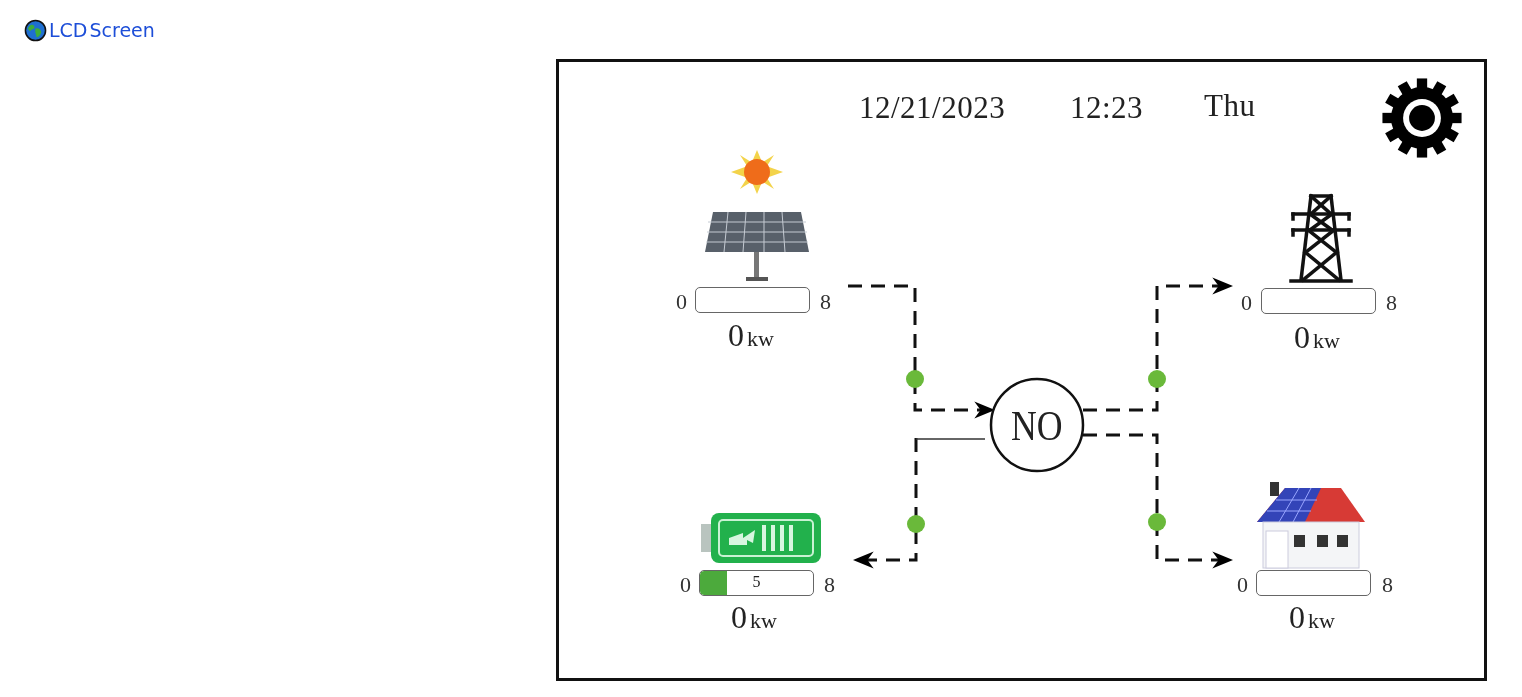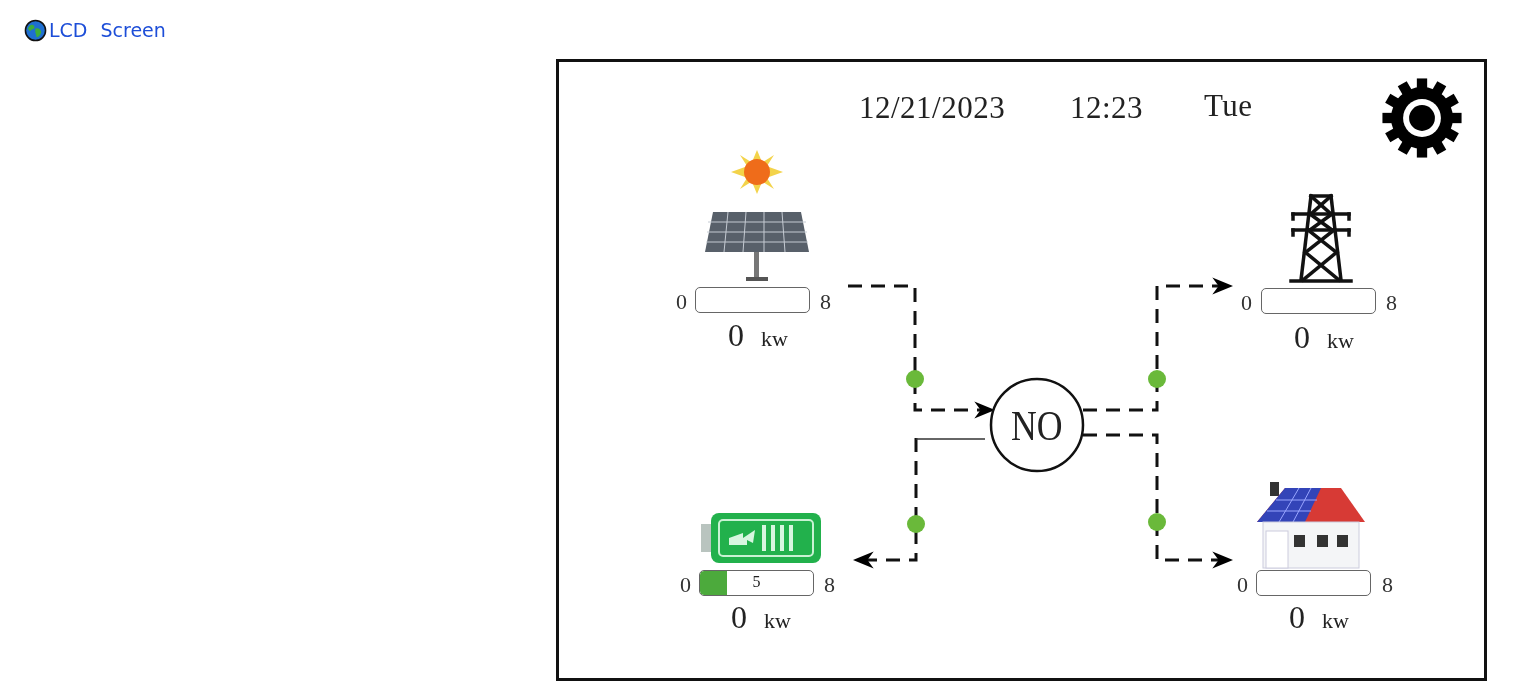--- a/index.html
+++ b/index.html
@@ -1,49 +1,49 @@
 <!DOCTYPE html>
 <html><head>
 <meta charset="utf-8">
 <style>
   html, body { margin:0; padding:0; }
   body { width:1522px; height:697px; background:#ffffff; position:relative; overflow:hidden; font-family:"Liberation Serif", serif; }
   .title-bar { position:absolute; left:24px; top:17px; height:26px; display:flex; align-items:center; font-family:"DejaVu Sans", sans-serif; font-size:19px; color:#1d4ed8; }
   .title-bar .globe { width:23px; height:23px; margin-right:2px; }
-  .title-bar .t2 { margin-left:13px; }
+  .title-bar .t2 { margin-left:2px; }
   .lcd { position:absolute; left:556px; top:59px; width:925px; height:616px; border:3px solid #111; background:#fff; }
   .hdr-text { position:absolute; font-size:31px; color:#222; top:28px; letter-spacing:0.5px; }
   .gear { position:absolute; left:820px; top:13px; width:86px; height:86px; cursor:pointer; }
   .node-icon { position:absolute; }
   .bar { position:absolute; width:113px; height:24px; border:1.5px solid #666; border-radius:5px; background:#fff; overflow:hidden; }
   .bar .fill { position:absolute; left:0; top:0; bottom:0; background:#4caa3c; border-radius:4px 0 0 4px; }
   .bar .val { position:absolute; left:0; right:0; top:2px; text-align:center; font-size:16px; color:#222; }
   .lbl { position:absolute; font-size:22px; color:#333; }
   .kw { position:absolute; font-size:32px; color:#222; }
-  .kw .unit { font-size:22px; margin-left:17px; }
+  .kw .unit { font-size:22px; margin-left:3px; }
   svg.flow { position:absolute; left:0; top:0; }
 </style>
 </head>
 <body>
 
 <div class="title-bar">
   <svg class="globe" viewBox="0 0 24 24">
     <circle cx="12" cy="12" r="10.5" fill="#1f6fd1" stroke="#111" stroke-width="1.6"></circle>
     <path d="M6 7 C8 5,11 6,11 9 C10 11,8 10,7 12 C6 14,5 11,4 10 Z" fill="#3dae3b"></path>
     <path d="M12 10 C15 9,18 11,18 14 C17 17,15 19,13 19 C13 16,11 14,12 10 Z" fill="#3dae3b"></path>
   </svg>
   <span>LCD</span>
   <span class="t2">Screen</span>
 </div>
 
 <div class="lcd">
 
   <span class="hdr-text" style="left:300px;">12/21/2023</span>
   <span class="hdr-text" style="left:511px;">12:23</span>
-  <span class="hdr-text" style="left:645px; top:26px;">Tue</span>
+  <span class="hdr-text" style="left:645px; top:26px;">Thu</span>
 
   <svg class="gear" viewBox="0 0 100 100">
     <g fill="#000">
       <circle cx="50" cy="50" r="36"></circle>
       <g id="teeth">
         <rect x="44" y="4" width="12" height="16"></rect>
         <rect x="44" y="80" width="12" height="16"></rect>
         <rect x="4" y="44" width="16" height="12"></rect>
         <rect x="80" y="44" width="16" height="12"></rect>
         <rect x="44" y="4" width="12" height="16" transform="rotate(30 50 50)"></rect>

